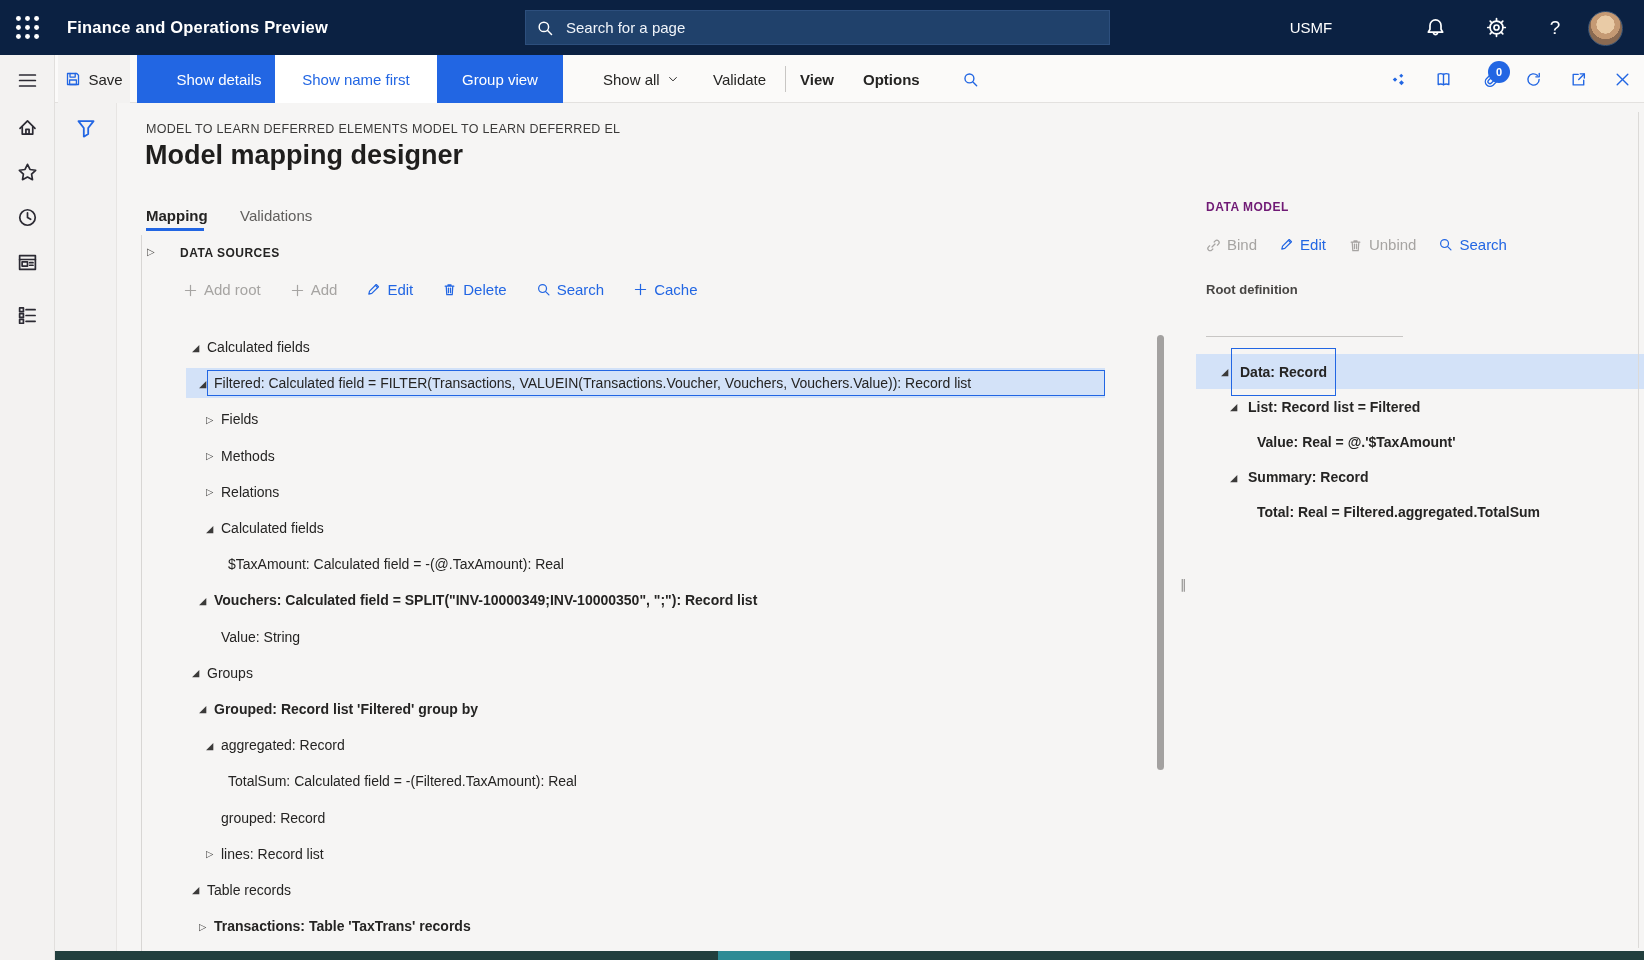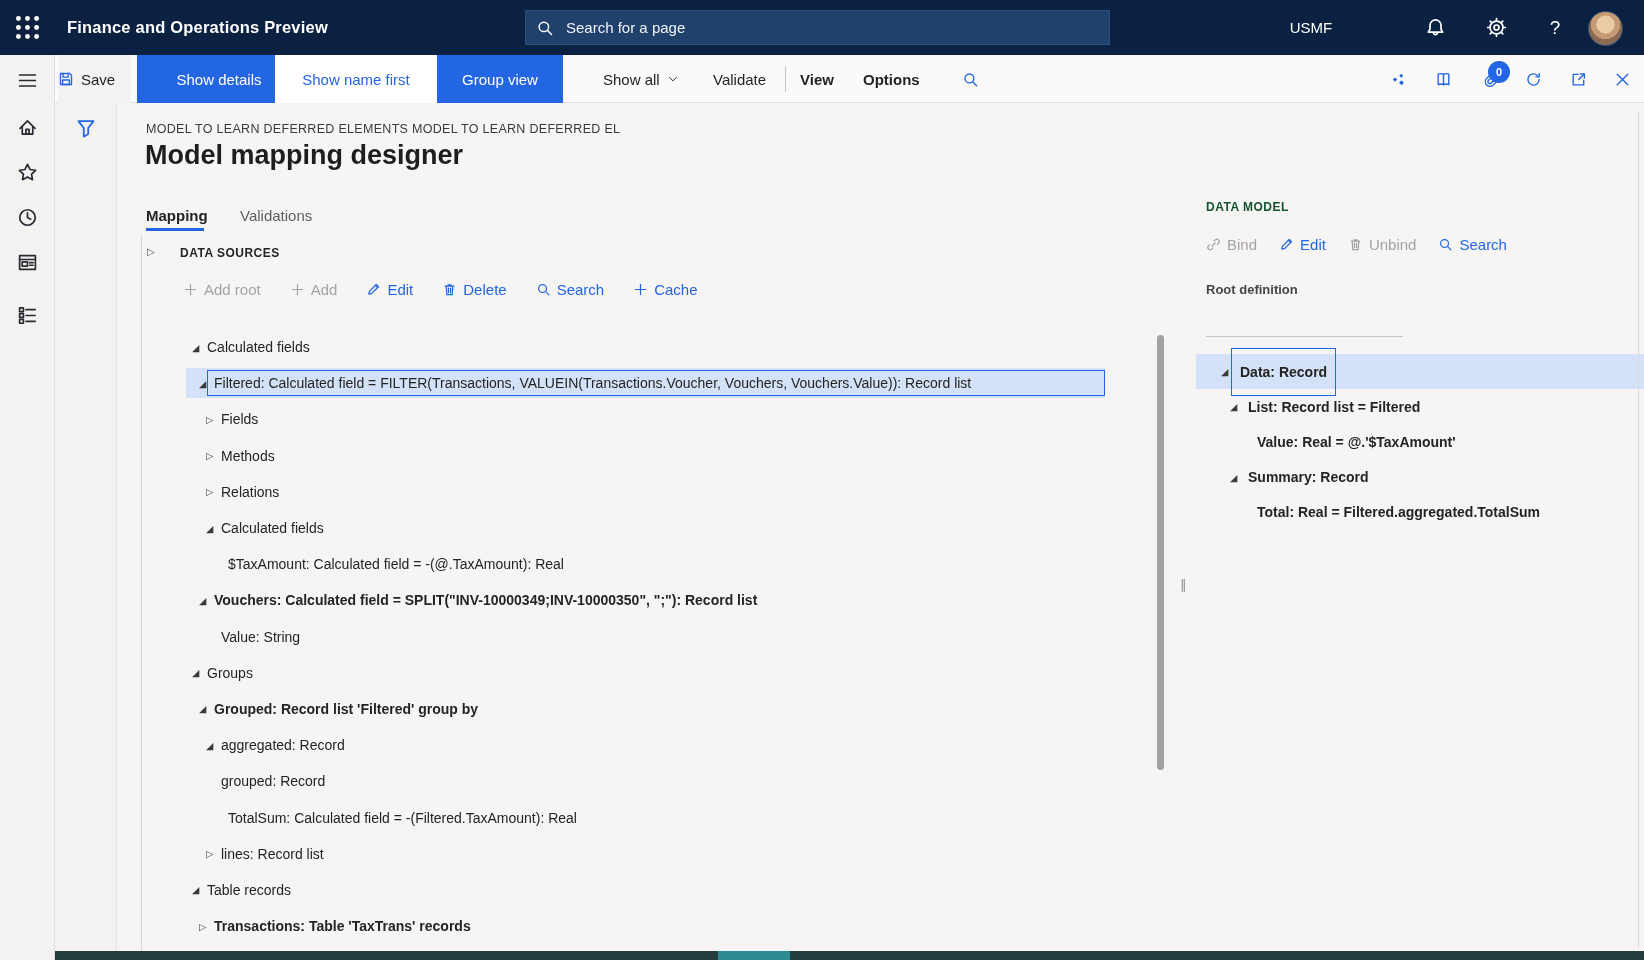--- a/index.html
+++ b/index.html
@@ -28,21 +28,21 @@
   .avatar{position:absolute;left:1588px;top:11px;width:33px;height:33px;border-radius:50%;cursor:pointer;
           background:radial-gradient(circle at 50% 38%,#e9cba6 0 34%,#c59a74 35% 55%,#8a6a52 56% 78%,#6e5140 79%);
           border:1px solid #3a5474;}
 
   
   .toolbar{position:absolute;left:55px;top:55px;width:1589px;height:48px;background:#fbfaf9;
            border-bottom:1px solid #e3e1df;box-sizing:border-box;}
   .tbi{position:absolute;top:0;height:48px;display:flex;align-items:center;font-size:15px;color:#252423;
        cursor:pointer;gap:7px;}
   .tbi .ic{color:#2266e3;}
-  .btn-save{left:3px;width:72px;justify-content:flex-start;background:#f3f2f1;}
+  .btn-save{left:3px;width:72px;justify-content:center;background:#f3f2f1;}
   .seg-blue{background:#2266e3;color:#fff;justify-content:center;}
   .seg-white{background:#ffffff;color:#2266e3;justify-content:center;}
   .sd{left:82px;width:164px;}
   .snf{left:220px;width:162px;}
   .gv{left:382px;width:126px;}
   .showall{left:548px;}
   .showall .chev{color:#252423;}
   .showall .chev svg{width:12px;height:12px;}
   .validate{left:658px;}
   .tbsep{position:absolute;left:730px;top:11px;width:1px;height:26px;background:#c8c6c4;}
@@ -74,42 +74,42 @@
   .tabline{position:absolute;left:146px;top:228px;width:58px;height:3px;background:#2266e3;}
 
   
   .vline{position:absolute;left:141px;top:235px;width:1px;height:716px;background:#d8d6d4;}
   .gutter-chev{position:absolute;left:147px;top:246px;font-size:10px;color:#52504e;cursor:pointer;}
   .ds-header{position:absolute;left:180px;top:246px;font-size:12px;font-weight:700;color:#252423;letter-spacing:.5px;}
   .actions{position:absolute;display:flex;align-items:center;font-size:15px;}
   .ds-actions{left:183px;top:281px;gap:29px;}
   .dm-actions{left:1206px;top:236px;gap:22px;}
   .act{display:flex;align-items:center;gap:6px;color:#2266e3;cursor:pointer;}
-  .act.dis{color:#a6a4a2;cursor:default;}
+  .act.dis{color:#a6a4a2;cursor:default;align-items:flex-end;}
   .act .ic svg{width:15px;height:15px;}
 
   
   .trow{position:relative;display:flex;align-items:center;box-sizing:border-box;white-space:nowrap;
         color:#252423;font-size:14px;cursor:pointer;}
   .tri{position:relative;width:15px;flex:0 0 15px;font-size:9.5px;color:#3b3a39;z-index:1;}
   .lbl{position:relative;z-index:1;}
   .trow.bold .lbl{font-weight:700;}
   .ds-tree{position:absolute;left:141px;top:329px;width:1012px;}
   .ds-tree .trow{height:36.2px;}
   .ds-tree .trow.sel::before{content:"";position:absolute;left:45px;width:919px;top:3px;bottom:3px;background:#d3e2f8;}
   .ds-tree .trow.sel .lbl{border:1px solid #2266e3;padding:4px 6px;margin-left:-7px;width:884px;background:#d3e2f8;}
   .dm-tree{position:absolute;left:1196px;top:354px;width:448px;}
   .dm-tree .trow{height:35.2px;font-size:14px;}
   .dm-tree .tri{flex:0 0 18px;width:18px;}
   .dm-tree .trow .lbl{font-weight:600;}
   .dm-tree .trow.sel{background:#d3e2f8;}
   .dm-tree .trow.sel .lbl{border:1px solid #2266e3;padding:15px 8px;margin-left:-8px;}
 
   
-  .dm-header{position:absolute;left:1206px;top:200px;font-size:12px;font-weight:700;color:#14532d;letter-spacing:.5px;}
+  .dm-header{position:absolute;left:1206px;top:200px;font-size:12px;font-weight:700;color:#701a75;letter-spacing:.5px;}
   .rootdef{position:absolute;left:1206px;top:282px;font-size:13px;font-weight:600;color:#484644;}
   .dm-sep{position:absolute;left:1206px;top:336px;width:197px;height:1px;background:#c8c6c4;}
 
   
   .vscroll{position:absolute;left:1157px;top:335px;width:7px;height:435px;border-radius:4px;background:#a3a1a0;cursor:pointer;}
   .splitter{position:absolute;left:1180px;top:577px;font-size:13px;color:#8a8886;cursor:col-resize;}
   .edge-line{position:absolute;left:1638px;top:112px;width:1px;height:836px;background:#dcdad8;}
   .hscroll-track{position:absolute;left:55px;top:951px;width:1589px;height:9px;background:#223f3e;}
   .hscroll-thumb{position:absolute;left:663px;top:0;width:72px;height:9px;background:#2e8b95;cursor:pointer;}
 </style>
@@ -417,27 +417,27 @@
         <span class="lbl">Groups</span>
       </div>
       <div class="trow bold" style="padding-left: 58px;">
         <span class="tri">◢</span>
         <span class="lbl">Grouped: Record list 'Filtered' group by</span>
       </div>
       <div class="trow normal" style="padding-left: 65px;">
         <span class="tri">◢</span>
         <span class="lbl">aggregated: Record</span>
       </div>
-      <div class="trow normal" style="padding-left: 65px;">
-        <span class="tri"></span>
-        <span class="lbl">grouped: Record</span>
-      </div>
       <div class="trow normal" style="padding-left: 72px;">
         <span class="tri"></span>
         <span class="lbl">TotalSum: Calculated field = -(Filtered.TaxAmount): Real</span>
+      </div>
+      <div class="trow normal" style="padding-left: 65px;">
+        <span class="tri"></span>
+        <span class="lbl">grouped: Record</span>
       </div>
       <div class="trow normal" style="padding-left: 65px;">
         <span class="tri">▷</span>
         <span class="lbl">lines: Record list</span>
       </div>
       <div class="trow normal" style="padding-left: 51px;">
         <span class="tri">◢</span>
         <span class="lbl">Table records</span>
       </div>
       <div class="trow bold" style="padding-left: 58px;">

